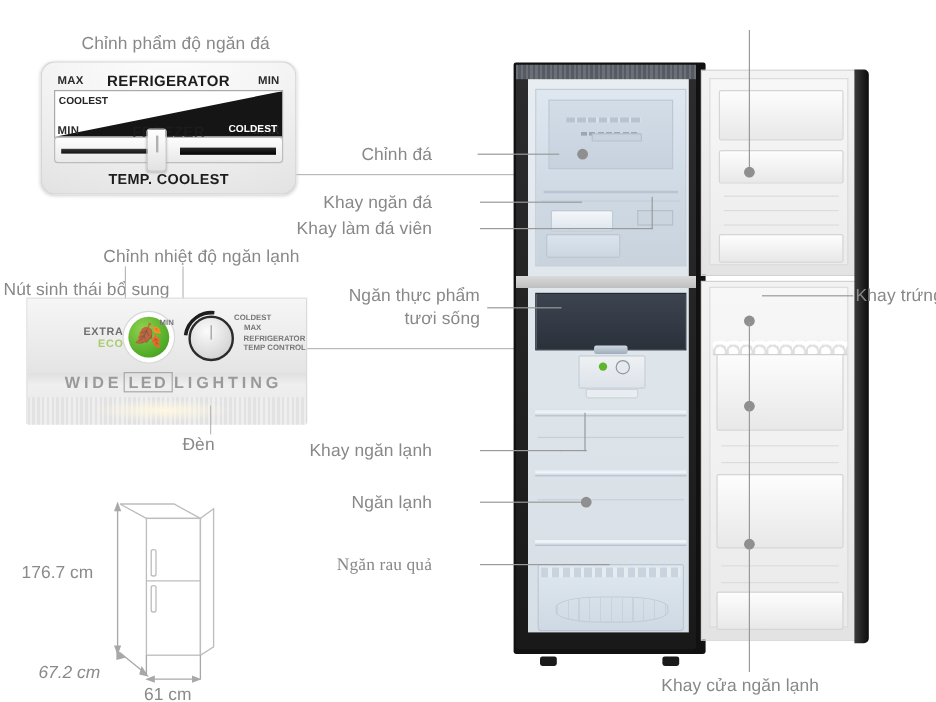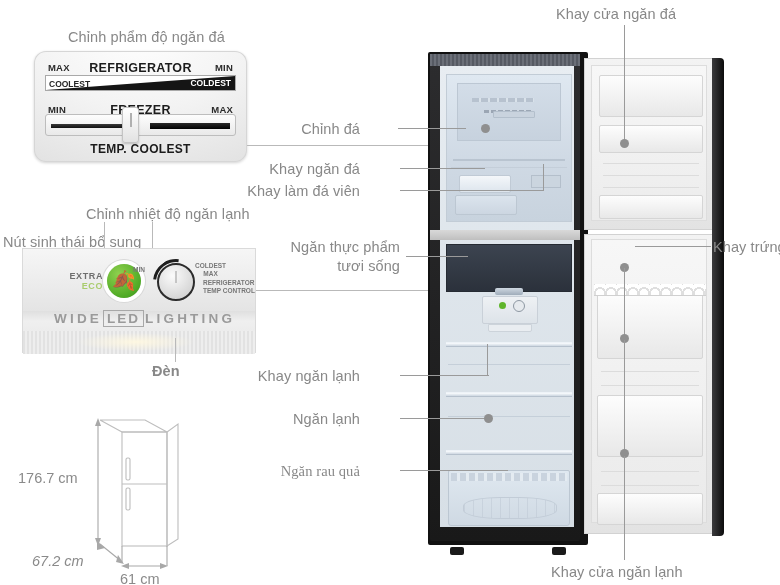--- a/index.html
+++ b/index.html
@@ -45,21 +45,21 @@
   }
   #panel-temp .sm {
     position:absolute; font-size:9.5px; color:#2b2b2b; font-weight:bold;
     letter-spacing:.2px;
   }
   .refr-title { top:10px; }
   .frez-title { top:52px; }
   .tc-title   { top:91px; font-size:12px !important; }
 
   .wedge-box {
-    position:absolute; left:11px; top:24px; width:191px; height:16px;
+    position:absolute; left:11px; top:24px; width:191px; height:40px;
     background:#ffffff; border:1px solid #a9a9a9; overflow:hidden;
   }
   .wedge {
     position:absolute; inset:0;
     background:linear-gradient(to right,#151515,#151515);
     clip-path: polygon(0% 100%, 100% 0%, 100% 100%);
   }
   .wedge-box .coolest { position:absolute; left:3px; top:3px; font-size:8.5px; color:#262626; font-weight:bold; z-index:2;}
   .wedge-box .coldest { position:absolute; right:4px; bottom:2px; font-size:8.5px; color:#ffffff; font-weight:bold; z-index:2;}
 
@@ -376,21 +376,21 @@
       <span>WIDE</span><span class="boxed">LED</span><span>LIGHTING</span>
     </div>
 
     <div class="strip-led"></div>
     <div class="led-glow"></div>
   </div>
 
   <div class="hline thin" style="left:256px; top:290px; width:192px;"></div>
 
   <div class="vline thin" style="left:175px; top:338px; height:24px;"></div>
-  <div class="lbl" style="left:152px; top:362px;font-weight:bold;">Đèn</div>
+  <div class="lbl" style="left:152px; top:362px;">Đèn</div>
 
   <div id="dim">
     
     <svg width="210" height="175" viewBox="0 0 210 175">
       <g fill="none" stroke="#bdbdbd" stroke-width="1.1">
 
         <rect x="104" y="24" width="45" height="114"></rect>
 
         <polygon points="104,24 82,12 127,12 149,24"></polygon>
 
@@ -486,21 +486,20 @@
       <div class="door-ln" style="left:16px; top:150px; width:98px;"></div>
       <div class="dbin" style="left:12px; top:160px; width:106px; height:62px;"></div>
       <div class="door-ln" style="left:16px; top:236px; width:98px;"></div>
       <div class="door-ln" style="left:16px; top:250px; width:98px;"></div>
       <div class="dbin" style="left:12px; top:258px; width:106px; height:32px;"></div>
     </div>
     <div class="eggrack"></div>
     <div class="door-edge"></div>
   </div>
 
-  <div class="lbl" style="left:556px; top:5px;">Khay cửa ngăn đá</div>
   <div class="vline" style="left:624px; top:25px; height:118px;"></div>
   <div class="dot" style="left:620px; top:139px;"></div>
 
   <div class="lbl r" style="left:240px; top:120px; width:120px;">Chỉnh đá</div>
   <div class="hline" style="left:398px; top:128px; width:68px;"></div>
   <div class="dot" style="left:481px; top:124px;"></div>
 
   <div class="lbl r" style="left:200px; top:160px; width:160px;">Khay ngăn đá</div>
   <div class="hline" style="left:400px; top:168px; width:85px;"></div>
 

